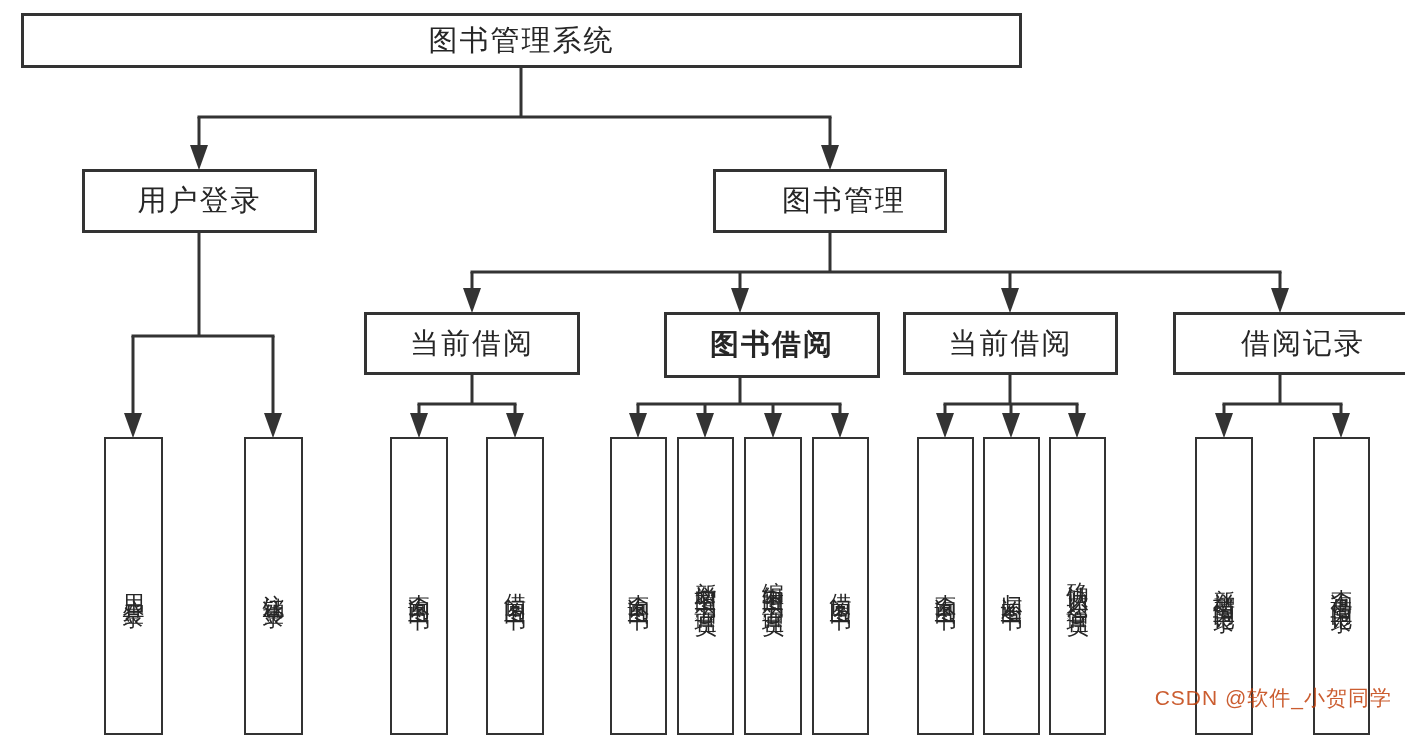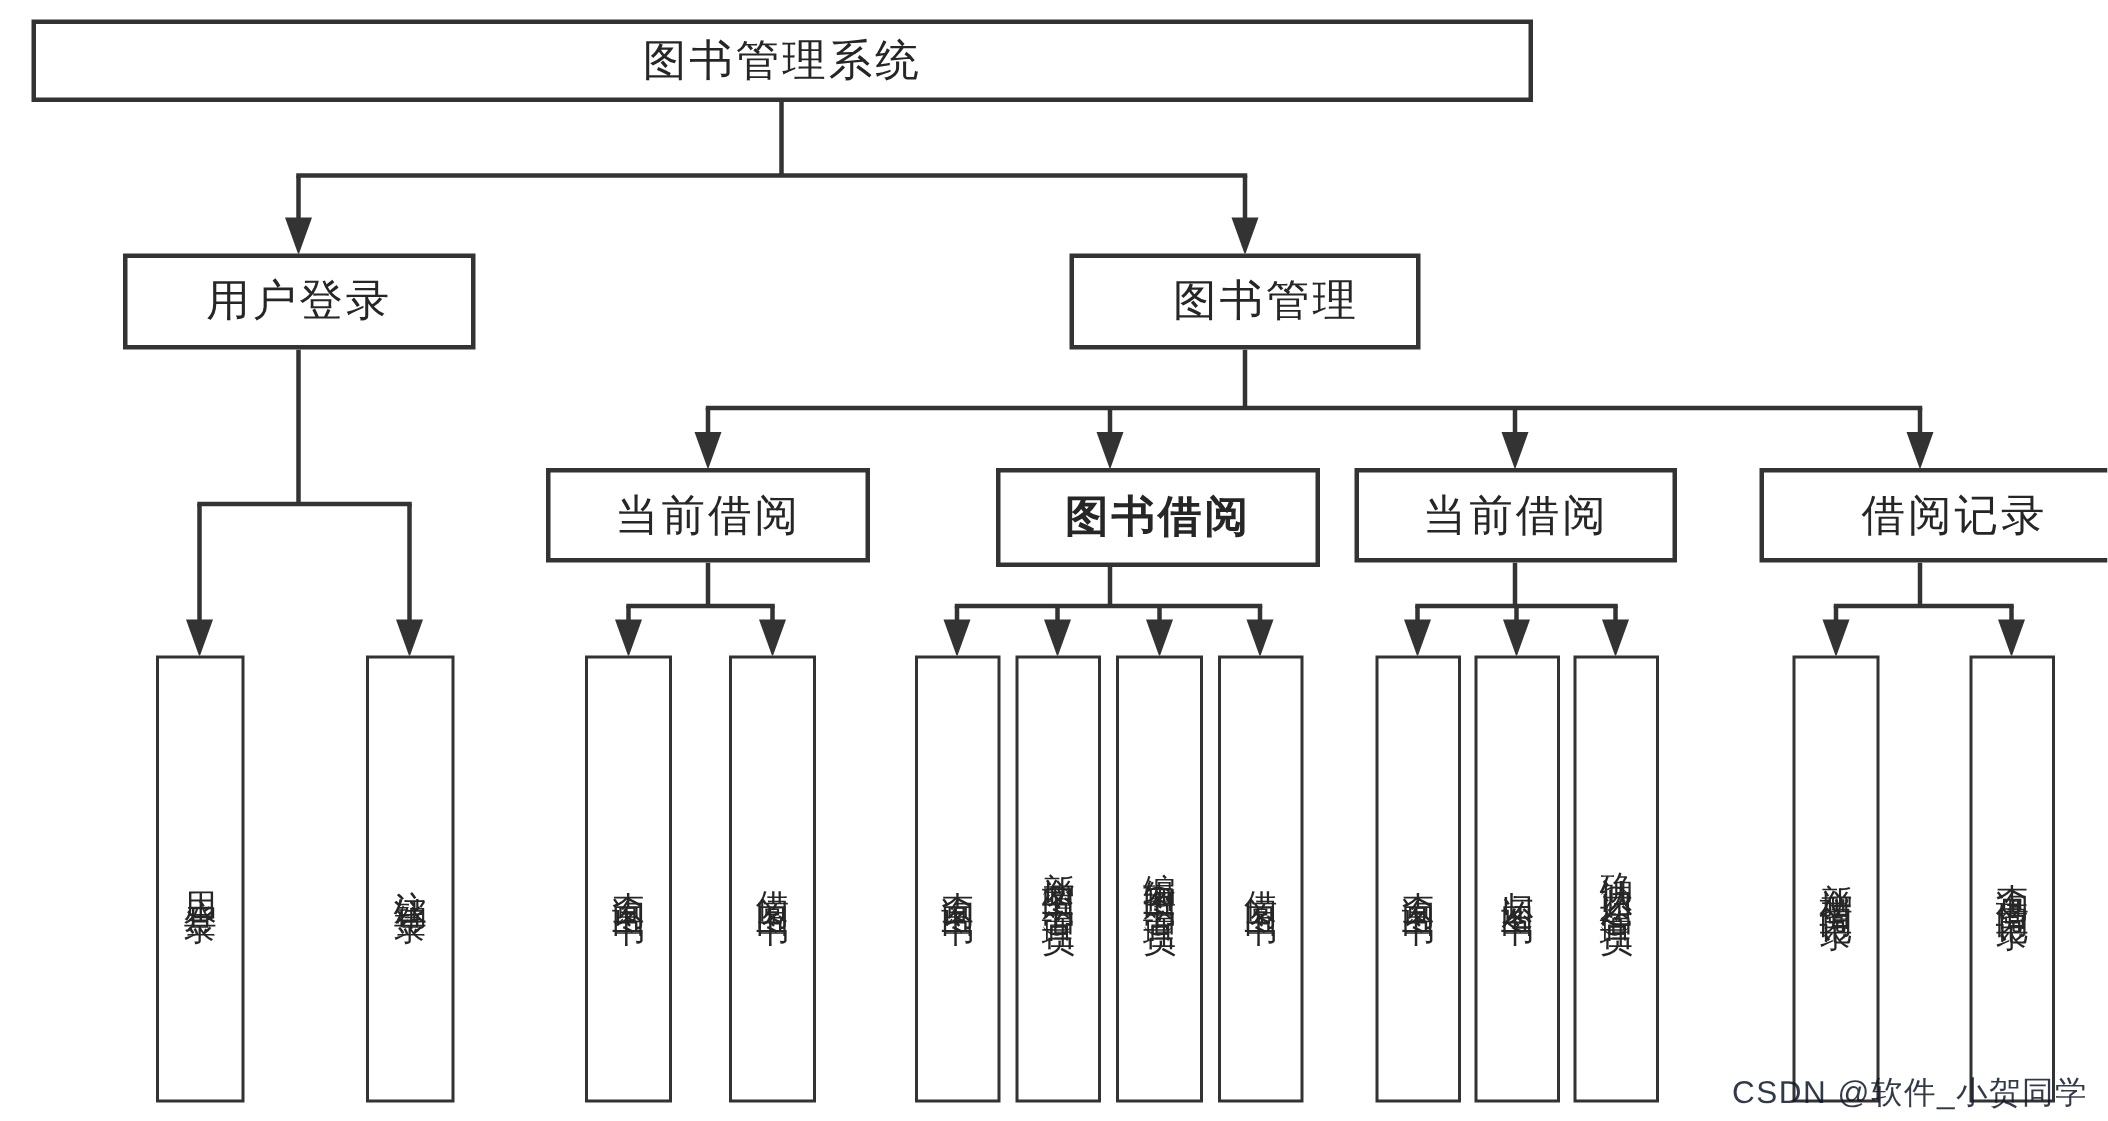--- a/index.html
+++ b/index.html
@@ -43,24 +43,24 @@
   .node.v span {
     writing-mode: vertical-rl;
     text-orientation: mixed;
     font-size: 22px;
     letter-spacing: 5px;
     line-height: 1;
   }
   .watermark {
     position: absolute;
     right: 13px;
-    top: 714px;
+    top: 684px;
     font-size: 21px;
     letter-spacing: 1px;
-    color: #0f172a;
+    color: #c2410c;
     opacity: 0.85;
     white-space: nowrap;
     z-index: 5;
   }
 </style>
 </head>
 <body>
 
 <div class="canvas">
 

